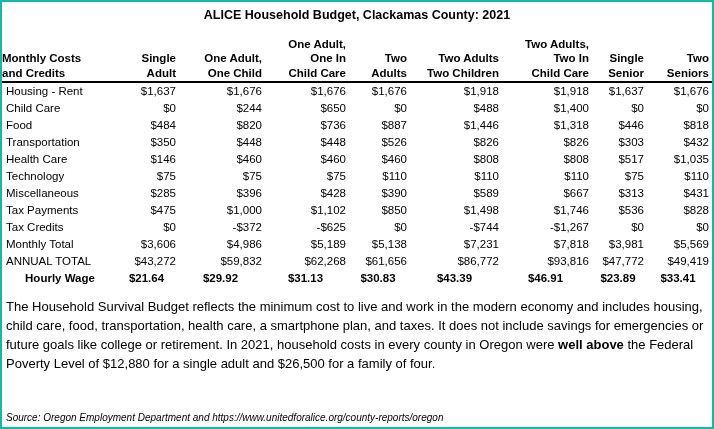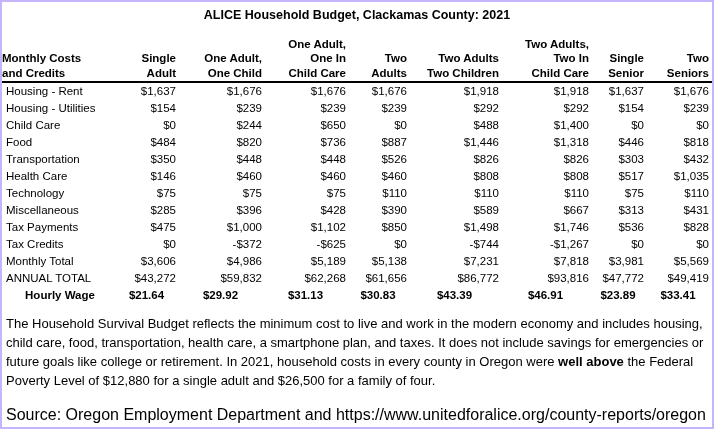--- a/index.html
+++ b/index.html
@@ -4,21 +4,21 @@
 <style>
   html, body {
     margin: 0;
     padding: 0;
     background: #ffffff;
   }
   .frame {
     width: 714px;
     height: 429px;
     box-sizing: border-box;
-    border: 2px solid #c4b5fd;
+    border: 2px solid #14b8a6;
     background: #ffffff;
     color: #000000;
     font-family: "Liberation Sans", sans-serif;
     overflow: hidden;
     display: flex;
     flex-direction: column;
   }
   .title {
     text-align: center;
     font-weight: bold;
@@ -63,21 +63,22 @@
     font-weight: bold;
     text-align: center;
   }
   .note {
     font-size: 13px;
     line-height: 19px;
     margin: 10px 0 16px 0;
     padding: 0 5px 0 4px;
   }
   .source {
-    font-size: 16px;
+    font-style: italic;
+    font-size: 10px;
     padding: 0 4px 4px 4px;
     margin-top: auto;
   }
 </style>
 </head>
 <body>
 
 <div class="frame">
 
   <div class="title">ALICE Household Budget, Clackamas County: 2021</div>
@@ -124,31 +125,20 @@
           <td>$1,637</td>
           <td>$1,676</td>
           <td>$1,676</td>
           <td>$1,676</td>
           <td>$1,918</td>
           <td>$1,918</td>
           <td>$1,637</td>
           <td>$1,676</td>
         </tr>
         <tr>
-          <td class="label-col">Housing - Utilities</td>
-          <td>$154</td>
-          <td>$239</td>
-          <td>$239</td>
-          <td>$239</td>
-          <td>$292</td>
-          <td>$292</td>
-          <td>$154</td>
-          <td>$239</td>
-        </tr>
-        <tr>
           <td class="label-col">Child Care</td>
           <td>$0</td>
           <td>$244</td>
           <td>$650</td>
           <td>$0</td>
           <td>$488</td>
           <td>$1,400</td>
           <td>$0</td>
           <td>$0</td>
         </tr>

